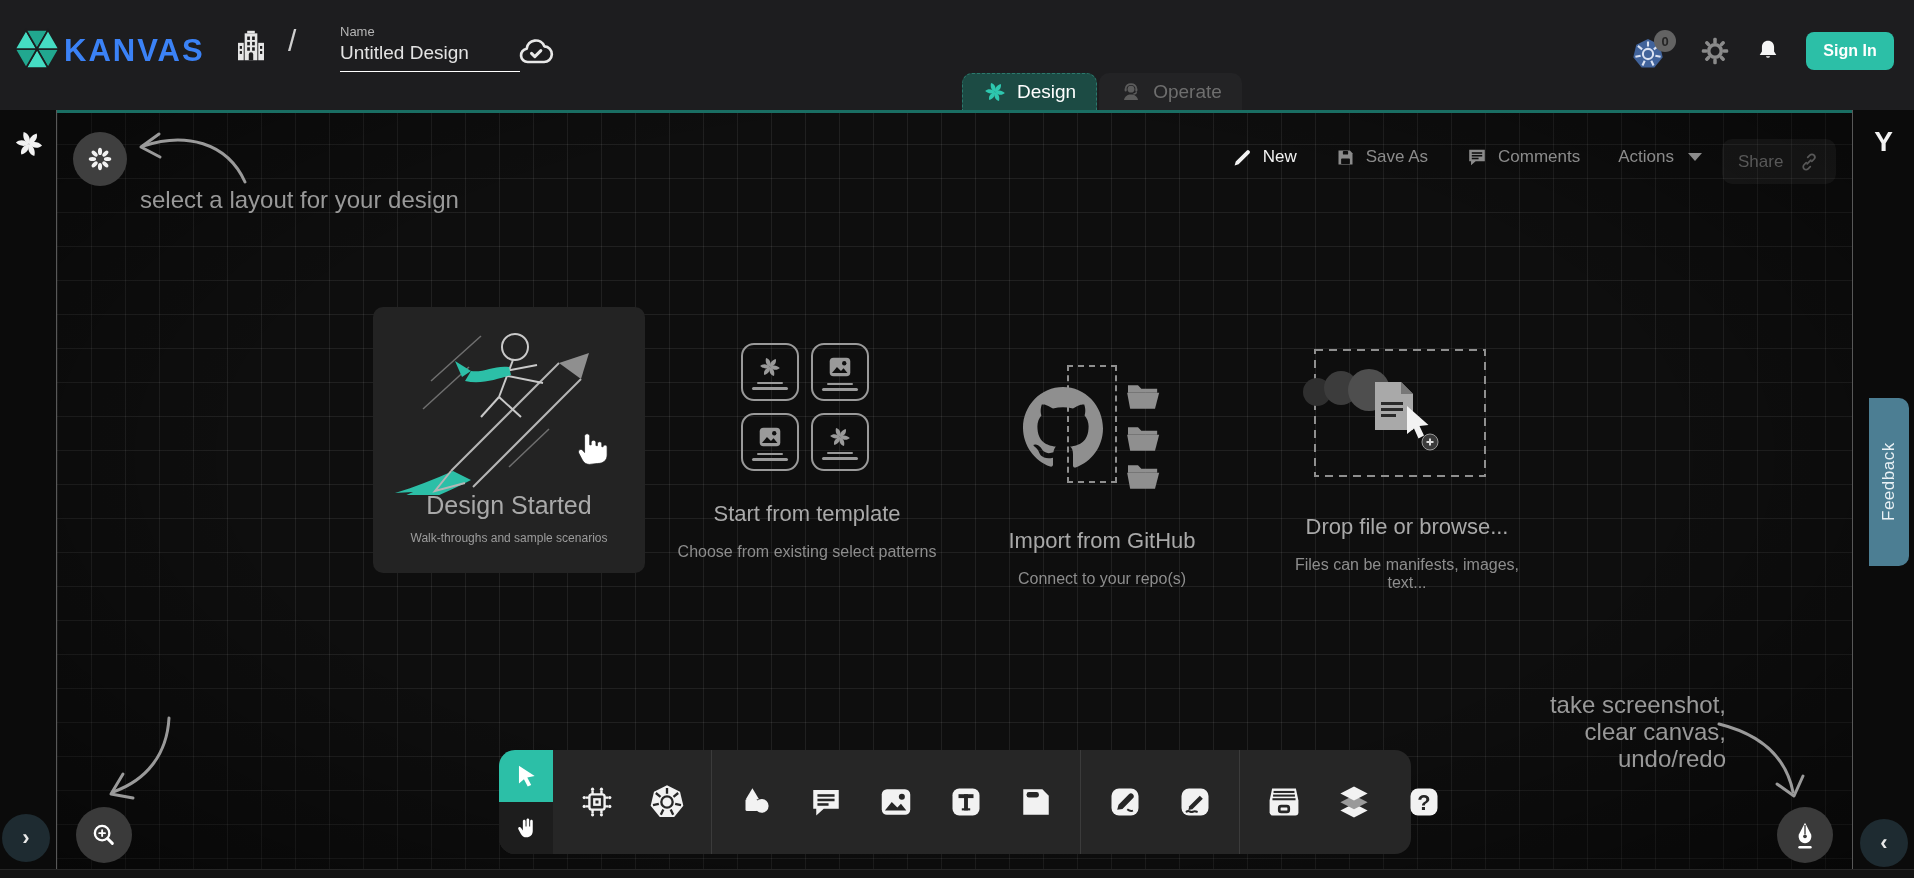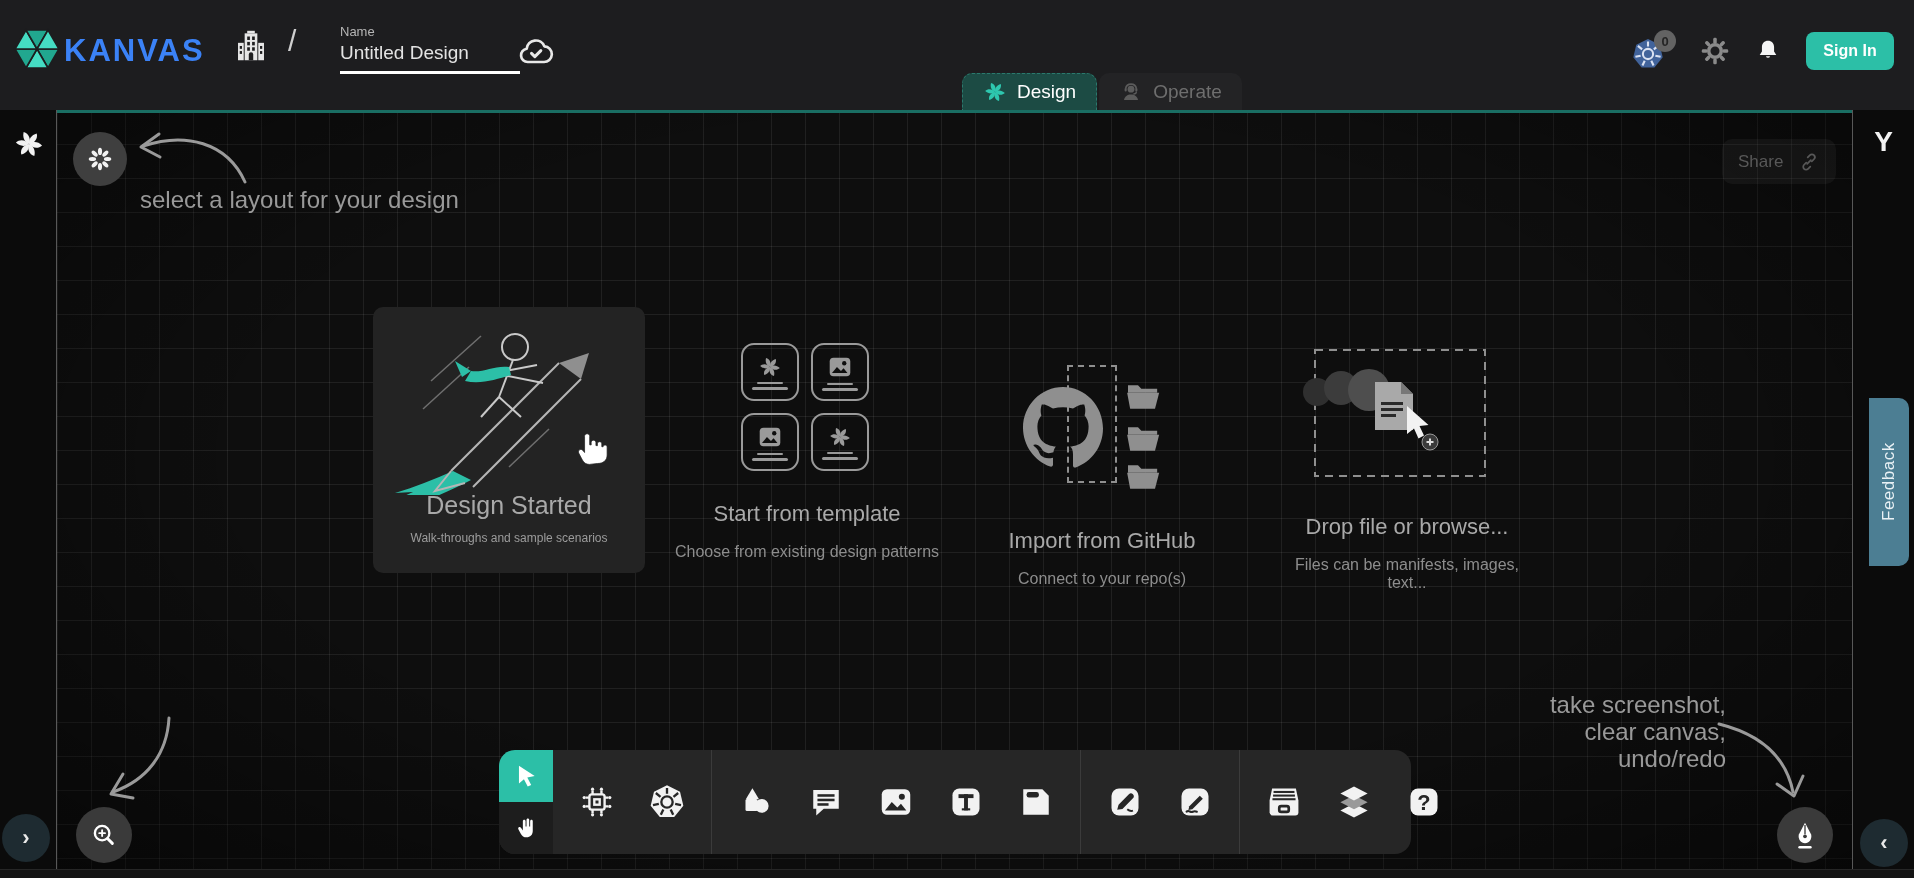--- a/index.html
+++ b/index.html
@@ -8,21 +8,21 @@
   svg{display:block;}
 
   
   .header{position:absolute;top:0;left:0;width:100%;height:110px;background:#1d1d1f;z-index:30;}
   .logo{position:absolute;left:13px;top:25px;}
   .brand{position:absolute;left:64px;top:33px;font-size:31px;font-weight:700;letter-spacing:2px;color:#3b82f6;}
   .org-ic{position:absolute;left:232px;top:27px;color:#e6e6e6;}
   .slash{position:absolute;left:288px;top:24px;font-size:30px;font-weight:300;color:#cfcfcf;}
   .namebox{position:absolute;left:316px;top:24px;margin-left:24px;}
   .namebox label{display:block;font-size:13px;color:#b5b5b5;}
-  .namebox input{width:180px;margin-top:3px;padding:0 0 7px 0;background:transparent;border:none;border-bottom:3px solid #ffffff;outline:none;font-size:19px;color:#e3e3e3;}
+  .namebox input{width:180px;margin-top:3px;padding:0 0 7px 0;background:transparent;border:none;border-bottom:1px solid #ffffff;outline:none;font-size:19px;color:#e3e3e3;}
   .cloud-ic{position:absolute;left:516px;top:32px;color:#e8e8e8;}
 
   .tabs{position:absolute;left:962px;bottom:0;display:flex;align-items:flex-end;}
   .tab{display:flex;align-items:center;gap:10px;height:37px;padding:0 20px;border-radius:10px 10px 0 0;font-size:19px;}
   .tab.active{background:#1c4b44;color:#fff;border:1px dashed rgba(70,210,185,.35);border-bottom:none;align-items:center;}
   .tab.inactive{background:#232325;color:#6e6e6e;margin-left:2px;}
   .tab .ticn{width:24px;height:24px;}
   .tab.active .ticn{color:#2ec7af;}
   .tab.inactive .ticn{color:#5c5c5c;}
 
@@ -384,20 +384,44 @@
     <aside class="strip left">
       <svg class="spinner" width="32" height="32" viewBox="0 0 24 24">
           <use href="#sym-spiral"></use>
         </svg>
       <button class="circ slatec chev-l">›</button>
     </aside>
 
     <main class="canvas">
       <div class="vignette"></div>
 
+      <div class="ftrow">
+        <div class="ftitem on">
+          <svg width="21" height="21" viewBox="0 0 24 24" style="color:#f2f2f2">
+              <use href="#sym-pencil"></use>
+            </svg>
+          <span>New</span>
+        </div>
+        <div class="ftitem">
+          <svg width="21" height="21" viewBox="0 0 24 24">
+              <use href="#sym-floppy"></use>
+            </svg>
+          <span>Save As</span>
+        </div>
+        <div class="ftitem">
+          <svg width="22" height="22" viewBox="0 0 24 24">
+              <use href="#sym-comment"></use>
+            </svg>
+          <span>Comments</span>
+        </div>
+        <div class="ftitem">
+          <span>Actions</span>
+          <span class="caret"></span>
+        </div>
+      </div>
       <div class="sharebtn">
         <span>Share</span>
         <svg width="22" height="22" viewBox="0 0 24 24">
             <use href="#sym-link"></use>
           </svg>
       </div>
 
       <div class="circ layoutbtn">
         <svg width="26" height="26" viewBox="0 0 24 24">
             <use href="#sym-flower"></use>
@@ -466,21 +490,21 @@
           </div>
           <div class="tile">
             <svg width="24" height="24" viewBox="0 0 24 24">
                 <use href="#sym-spiral"></use>
               </svg>
             <div class="tline1"></div>
               <div class="tline2"></div>
           </div>
         </div>
         <div class="cardtitle">Start from template</div>
-        <div class="cardsub">Choose from existing design patterns</div>
+        <div class="cardsub">Choose from existing select patterns</div>
       </div>
 
       <div class="cardcol card4">
         <svg class="drop-graphic" width="240" height="140" viewBox="0 0 240 140">
           <rect x="28" y="6" width="170" height="126" fill="none" stroke="#8f8f8f" stroke-width="2" stroke-dasharray="8 6"></rect>
           <circle cx="30" cy="48" r="14" fill="#2f2f2f"></circle>
           <circle cx="54" cy="44" r="17" fill="#3c3c3c"></circle>
           <circle cx="82" cy="46" r="21" fill="#4e4e4e"></circle>
           <path d="M88 38h26l12 12v36H88z" fill="#a9a9a9"></path>
           <path d="M114 38l12 12h-12z" fill="#777"></path>

